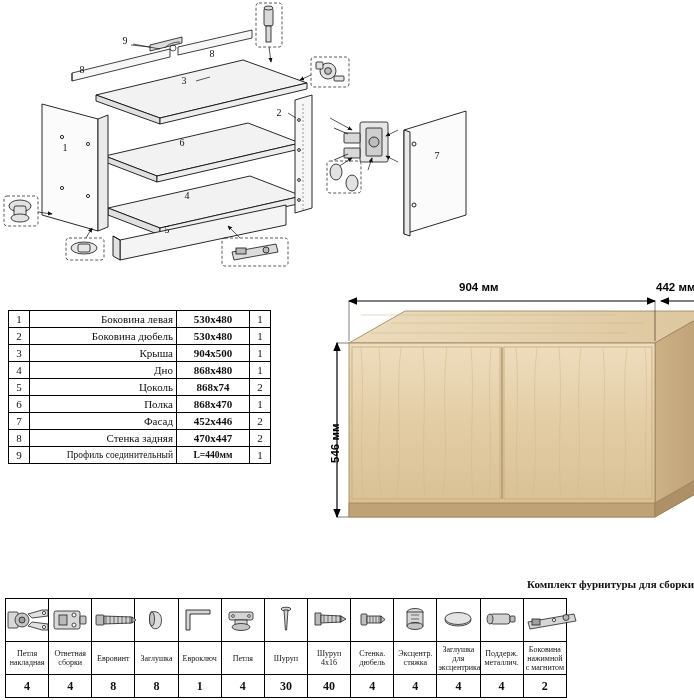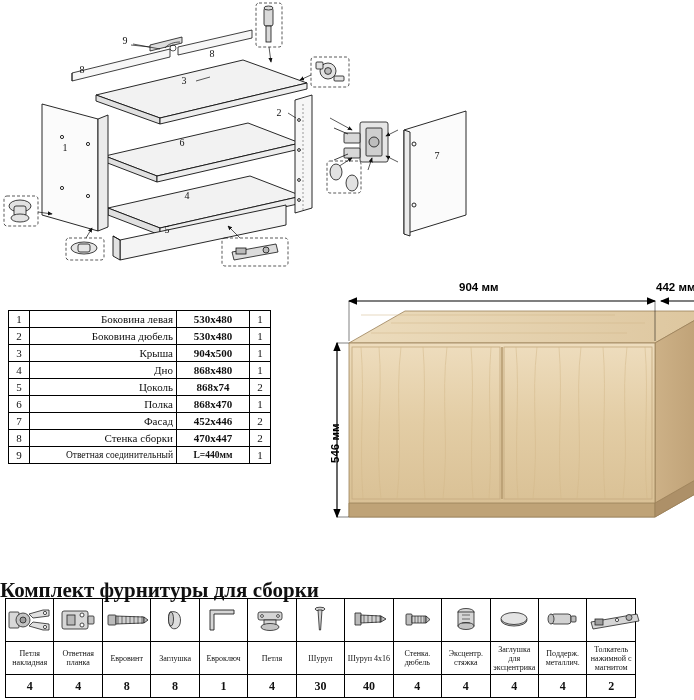--- a/index.html
+++ b/index.html
@@ -49,28 +49,28 @@
     position:absolute;font-family:"Liberation Sans",sans-serif;
     font-weight:bold;font-size:11.5px;color:#000;
   }
   .dim-vert{
     transform:rotate(-90deg);transform-origin:left top;
     white-space:nowrap;
   }
 
   
   .kit-title{
-    position:absolute;left:0;top:578px;width:694px;text-align:left;
-    font-family:"Liberation Serif",serif;font-size:21px;font-weight:bold;
+    position:absolute;left:0;top:578px;width:694px;text-align:right;
+    font-family:"Liberation Serif",serif;font-size:11px;font-weight:bold;
   }
   .kit{
     position:absolute;left:5px;top:598px;
     border-collapse:collapse;
     table-layout:fixed;
-    width:631px;
+    width:562px;
   }
   .kit td{
     border:1px solid #000;
     text-align:center;
     vertical-align:middle;
     font-family:"Liberation Serif",serif;
   }
   .kit tr.icons td{height:42px;padding:0;}
   .kit tr.names td{height:30px;font-size:8px;line-height:9px;padding:1px 1px;}
   .kit tr.qty td{height:20px;font-size:12px;font-weight:bold;}
@@ -274,27 +274,27 @@
         <td class="c-qty">1</td>
       </tr>
       <tr>
         <td class="c-num">7</td>
         <td class="c-name">Фасад</td>
         <td class="c-size">452х446</td>
         <td class="c-qty">2</td>
       </tr>
       <tr>
         <td class="c-num">8</td>
-        <td class="c-name">Стенка сборки</td>
+        <td class="c-name">Стенка задняя</td>
         <td class="c-size">470х447</td>
         <td class="c-qty">2</td>
       </tr>
       <tr class="small">
         <td class="c-num">9</td>
-        <td class="c-name">Ответная соединительный</td>
+        <td class="c-name">Профиль соединительный</td>
         <td class="c-size">L=440мм</td>
         <td class="c-qty">1</td>
       </tr>
     </tbody>
   </table>
 
   <div class="cab-wrap">
     <svg class="cab-svg" width="394" height="260" viewBox="0 0 394 260">
       <defs>
         <linearGradient id="gFront" x1="0" y1="0" x2="0" y2="1">
@@ -507,32 +507,32 @@
               <polygon points="4,20 50,12 52,19 6,27"></polygon>
               <rect x="8" y="17" width="8" height="6" fill="#9f9f9f"></rect>
               <circle cx="42" cy="15.5" r="3" fill="#b3b3b3"></circle>
               <circle cx="30" cy="18" r="1.6" fill="#fff"></circle>
             </g>
           </svg>
         </td>
       </tr>
       <tr class="names">
         <td>Петля накладная</td>
-        <td>Ответная планка</td>
+        <td>Ответная сборки</td>
         <td>Евровинт</td>
         <td>Заглушка</td>
         <td>Евроключ</td>
         <td>Петля</td>
         <td>Шуруп</td>
         <td>Шуруп 4х16</td>
         <td>Стенка. дюбель</td>
         <td>Эксцентр. стяжка</td>
         <td>Заглушка для эксцентрика</td>
         <td>Поддерж. металлич.</td>
-        <td>Толкатель нажимной с магнитом</td>
+        <td>Боковина нажимной с магнитом</td>
       </tr>
       <tr class="qty">
         <td>4</td>
         <td>4</td>
         <td>8</td>
         <td>8</td>
         <td>1</td>
         <td>4</td>
         <td>30</td>
         <td>40</td>

